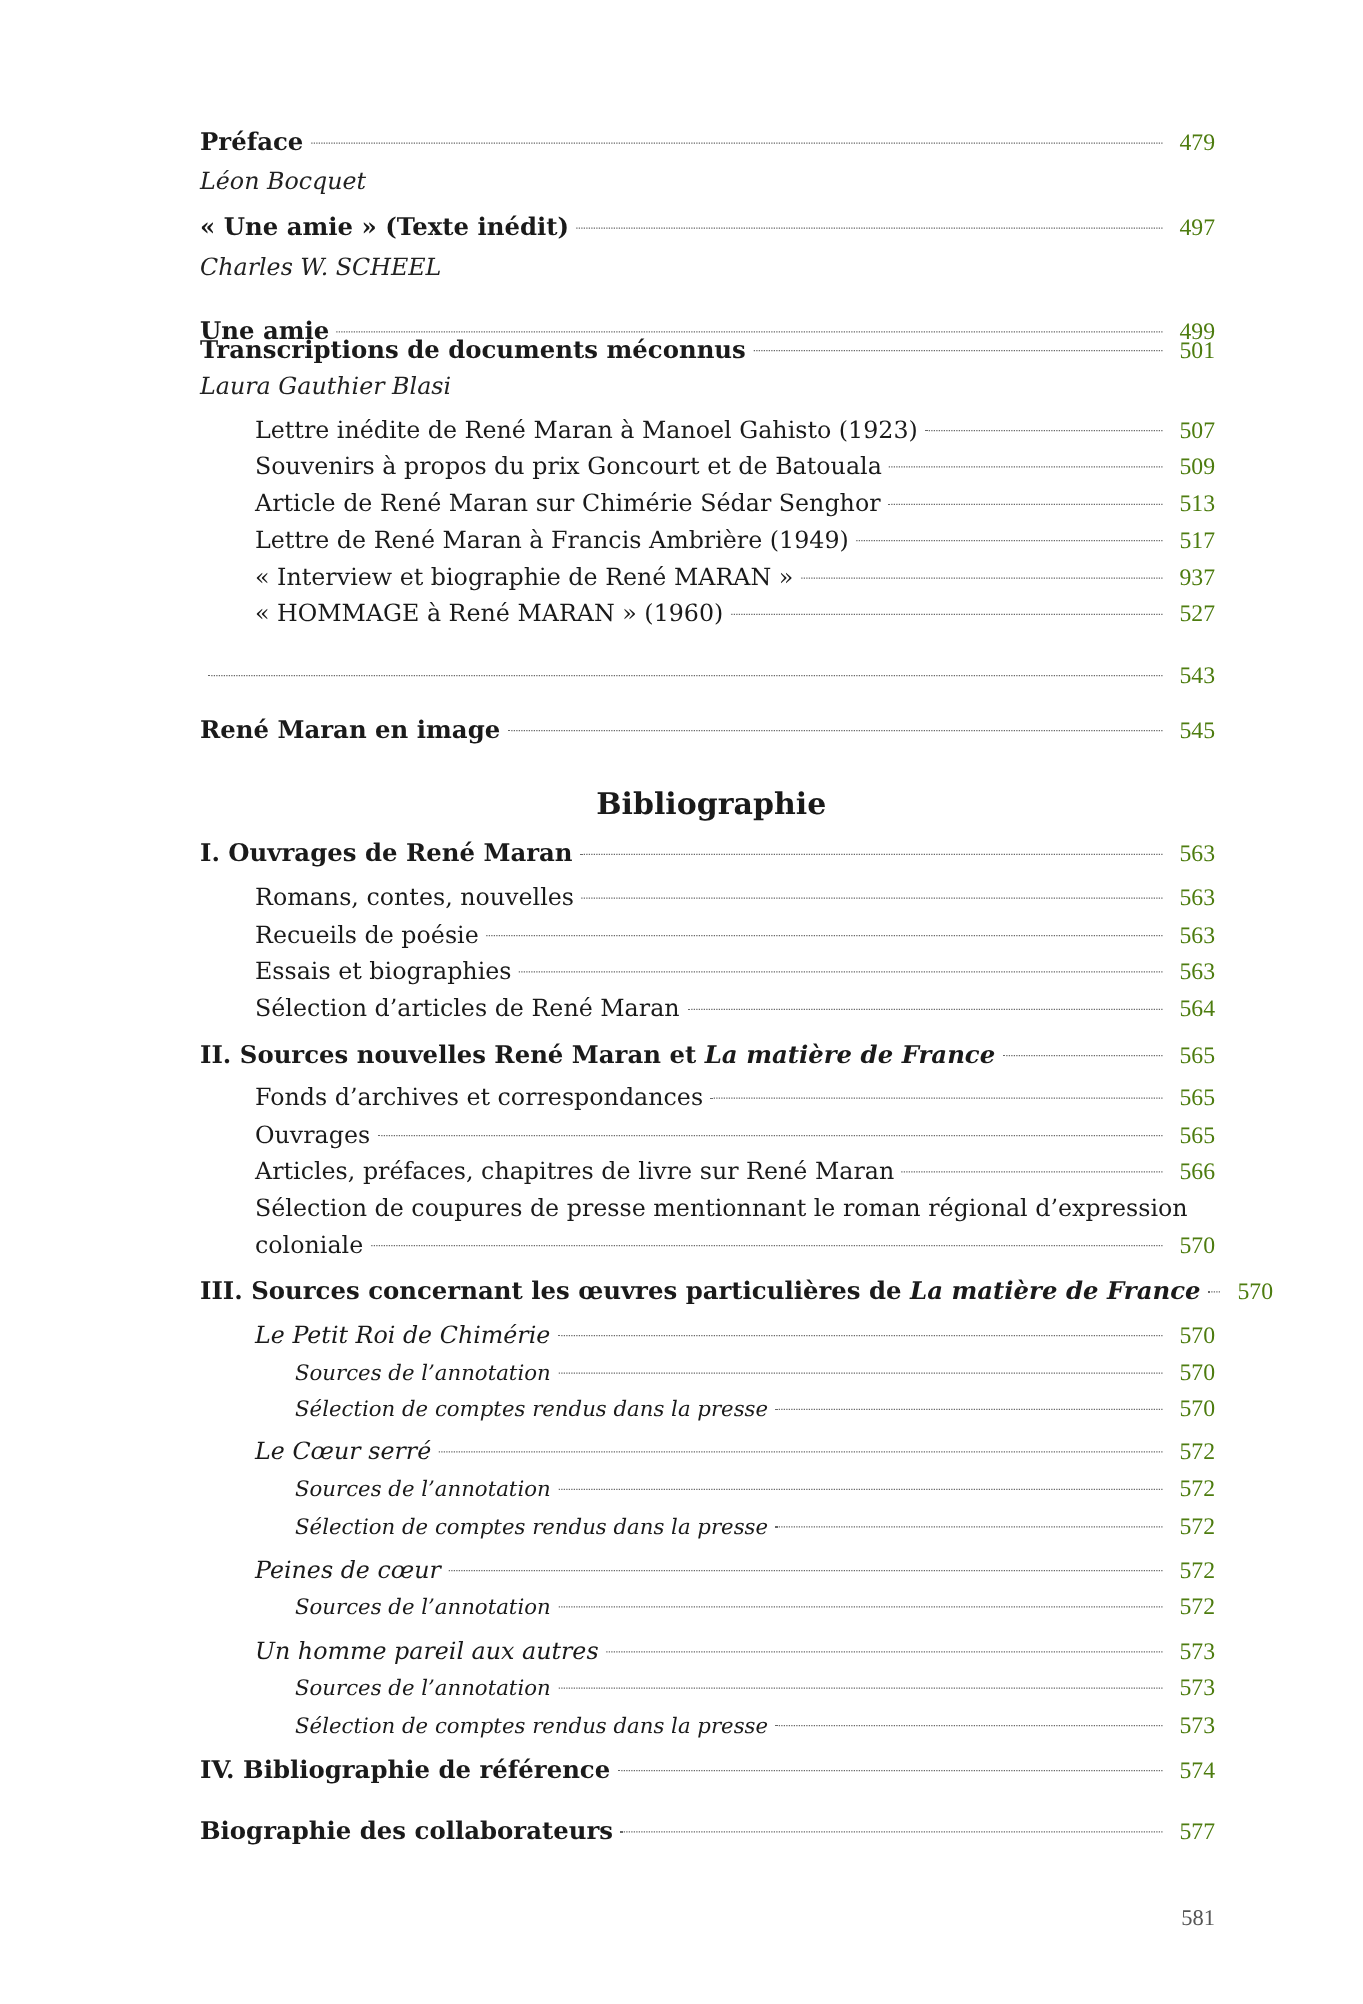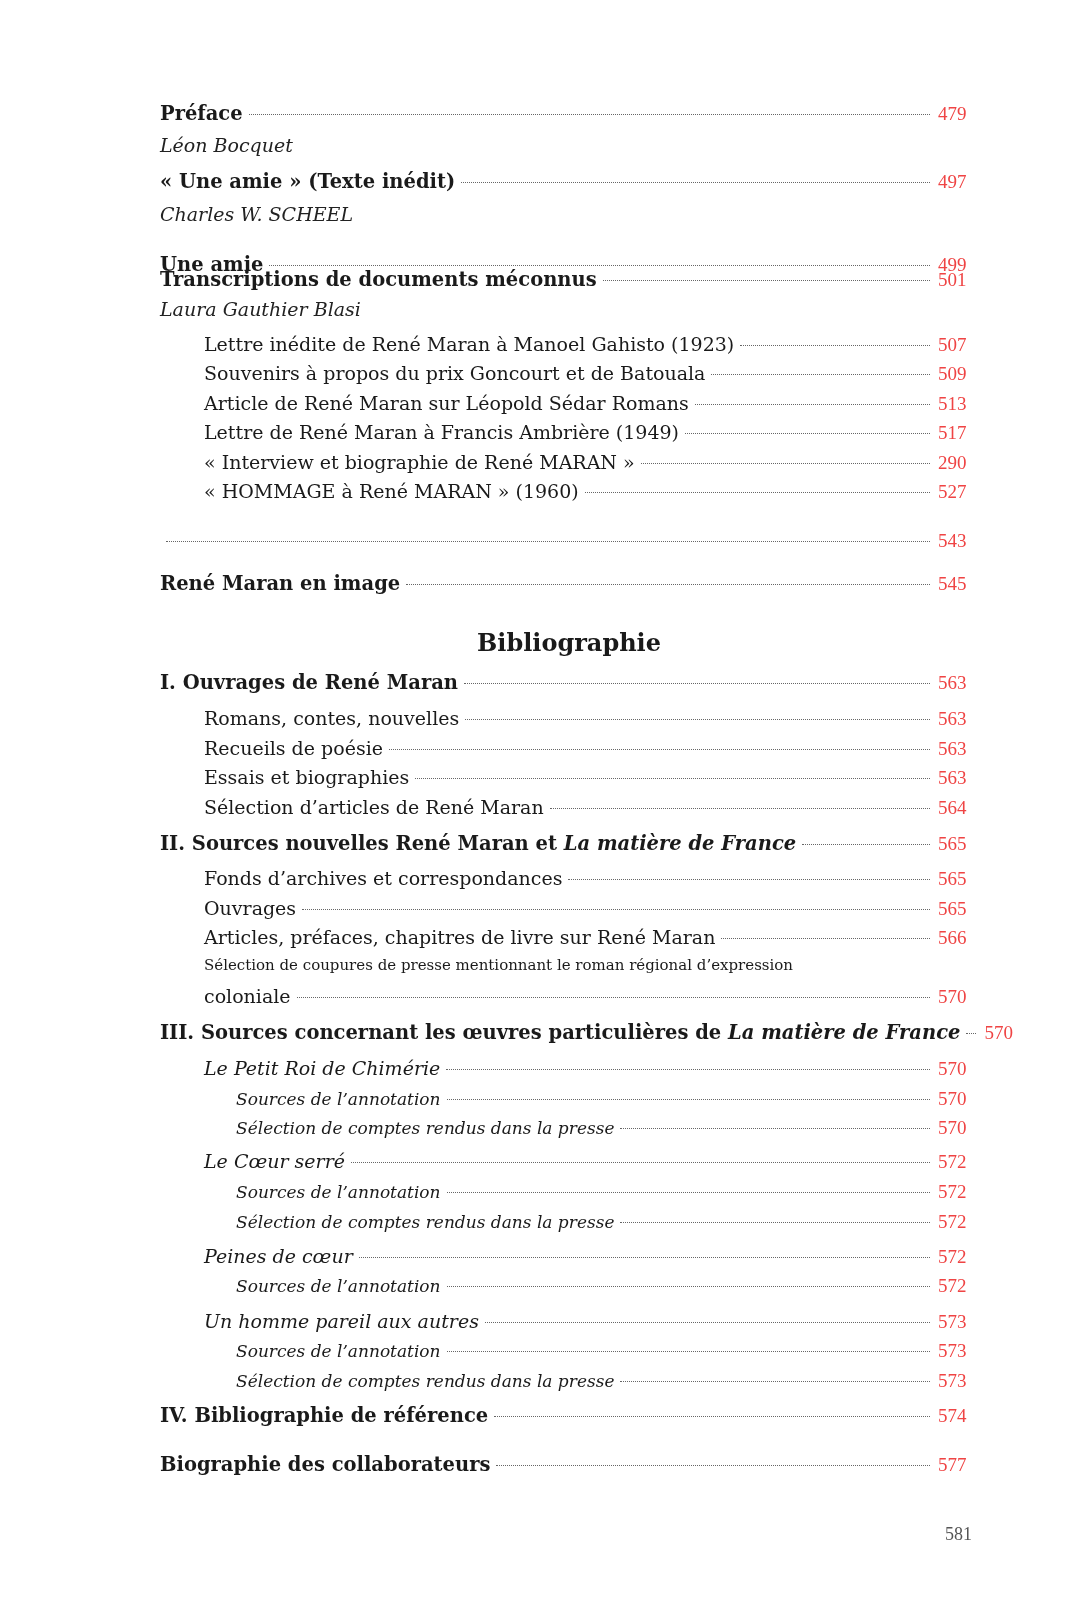--- a/index.html
+++ b/index.html
@@ -6,24 +6,24 @@
   body { width:1090px; height:1603px; position:relative; overflow:hidden;
          font-family:"DejaVu Serif","Liberation Serif",serif; color:#1a1a1a; }
   .row { position:absolute; left:160px; right:118px; display:flex; align-items:baseline; white-space:nowrap; }
   .row.l1 { font-weight:bold; font-size:19.5px; }
   .row.l2 { left:204px; font-size:19px; }
   .row.l2i { left:204px; font-size:19px; font-style:italic; }
   .row.l3i { left:236px; font-size:17px; font-style:italic; }
   .title { flex:0 0 auto; }
   .title i { font-style:italic; }
   .leader { flex:1 1 auto; margin:0 8px 0 6px; border-bottom:1.5px dotted #666; transform:translateY(-5px); min-width:10px; }
-  .page { flex:0 0 auto; font-family:"Liberation Serif",serif; font-weight:normal; font-style:normal; font-size:19px; color:#ef4444; width:34px; }
+  .page { flex:0 0 auto; font-family:"Liberation Serif",serif; font-weight:normal; font-style:normal; font-size:19px; color:#4d7c0f; width:34px; text-align:right; }
   .author { position:absolute; left:160px; font-style:italic; font-size:19px; color:#222;text-align:right; }
   .heading { position:absolute; left:0; right:0; text-align:center; font-weight:bold; font-size:24px; top:628px; padding-left:48px; }
-  .wrapline { position:absolute; left:204px; font-size:15px; white-space:nowrap; }
+  .wrapline { position:absolute; left:204px; font-size:19px; white-space:nowrap; }
   .folio { position:absolute; right:118px; top:1524px; font-family:"Liberation Serif",serif; font-size:18px; color:#555; }
 </style>
 </head>
 <body>
 
 <div class="row l1" style="top:102px">
   <span class="title">Préface</span>
     <span class="leader"></span>
     <span class="page">479</span>
 </div>
@@ -52,33 +52,33 @@
   <span class="title">Lettre inédite de René Maran à Manoel Gahisto (1923)</span>
     <span class="leader"></span>
     <span class="page">507</span>
 </div>
 <div class="row l2" style="top:362px">
   <span class="title">Souvenirs à propos du prix Goncourt et de Batouala</span>
     <span class="leader"></span>
     <span class="page">509</span>
 </div>
 <div class="row l2" style="top:392px">
-  <span class="title">Article de René Maran sur Léopold Sédar Romans</span>
+  <span class="title">Article de René Maran sur Chimérie Sédar Senghor</span>
     <span class="leader"></span>
     <span class="page">513</span>
 </div>
 <div class="row l2" style="top:421px">
   <span class="title">Lettre de René Maran à Francis Ambrière (1949)</span>
     <span class="leader"></span>
     <span class="page">517</span>
 </div>
 <div class="row l2" style="top:451px">
   <span class="title">« Interview et biographie de René MARAN »</span>
     <span class="leader"></span>
-    <span class="page">290</span>
+    <span class="page">937</span>
 </div>
 <div class="row l2" style="top:480px">
   <span class="title">« HOMMAGE à René MARAN » (1960)</span>
     <span class="leader"></span>
     <span class="page">527</span>
 </div>
 
 <div class="row l1" style="top:530px">
     <span class="leader"></span>
     <span class="page">543</span>

